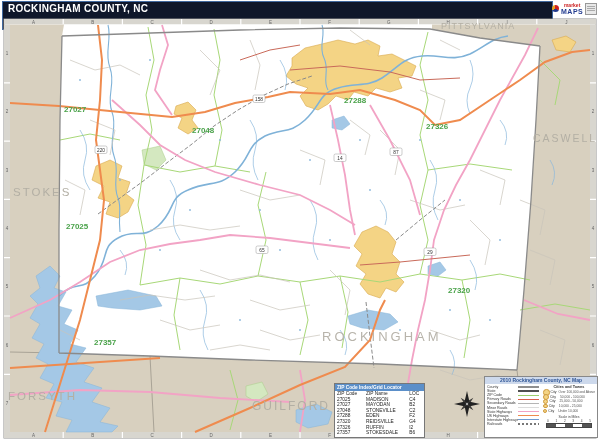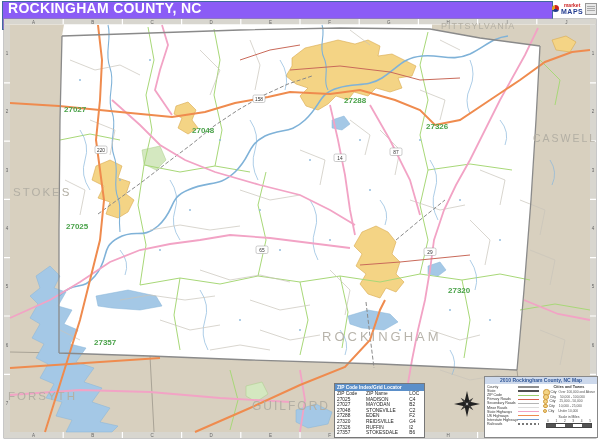--- a/index.html
+++ b/index.html
@@ -1,19 +1,19 @@
 <!DOCTYPE html>
 <html><head>
 <meta charset="utf-8">
 <style>
   html,body{margin:0;padding:0;}
   body{width:600px;height:440px;background:#ffffff;font-family:"Liberation Sans",sans-serif;position:relative;overflow:hidden;}
   .abs{position:absolute;}
   
-  #titlebar{left:2px;top:1px;width:551px;height:29px;background:#8b5cf6;border:1px solid #41699f;box-sizing:border-box;color:#fff;font-size:14px;font-weight:bold;line-height:13px;padding-left:5px;letter-spacing:.3px;}
+  #titlebar{left:2px;top:1px;width:551px;height:29px;background:#0f172a;border:1px solid #41699f;box-sizing:border-box;color:#fff;font-size:10px;font-weight:bold;line-height:13px;padding-left:5px;letter-spacing:.3px;}
   
   #logo{left:552px;top:0;width:46px;height:17px;display:flex;align-items:center;gap:2px;}
   #logo .brand{display:flex;flex-direction:column;align-items:center;line-height:1;}
   #logo .brand .t{font-size:5px;color:#cc2222;font-weight:bold;}
   #logo .brand .b{font-size:7px;color:#223b8f;font-weight:bold;letter-spacing:.5px;}
   #logo .pie{width:7px;height:7px;border-radius:50%;background:conic-gradient(#cc2222 0 120deg,#223b8f 0 240deg,#e8a020 0 360deg);}
   #logo .fineprint{width:12px;height:12px;border:1px solid #999;background:#e8e8e8;display:flex;flex-direction:column;justify-content:center;gap:1px;padding:1px;box-sizing:border-box;}
   #logo .fineprint i{display:block;height:1px;background:#aaa;}
   
   #ziptable{left:334px;top:383px;width:91px;height:55px;background:#fff;border:1px solid #777;box-sizing:border-box;font-size:4.8px;color:#222;z-index:30;}

